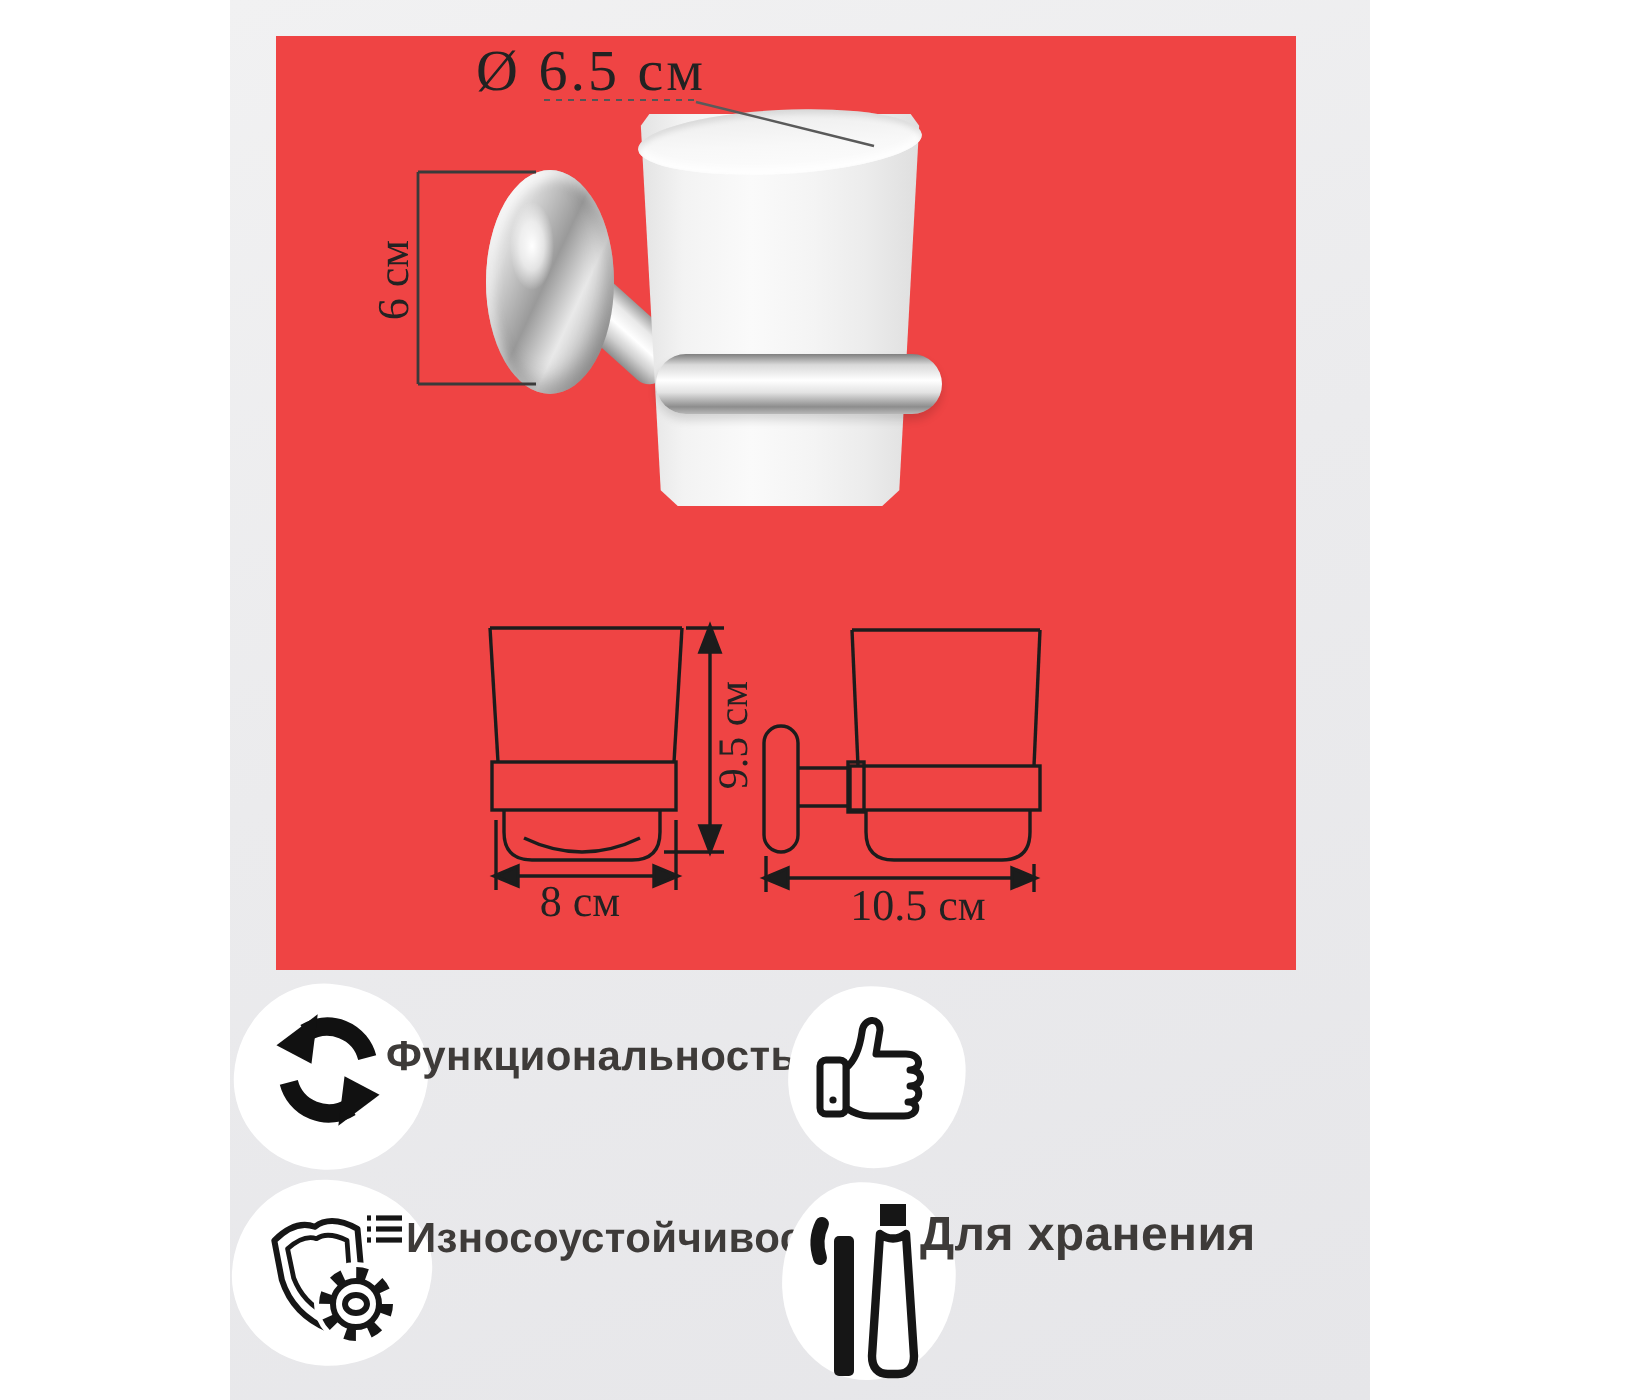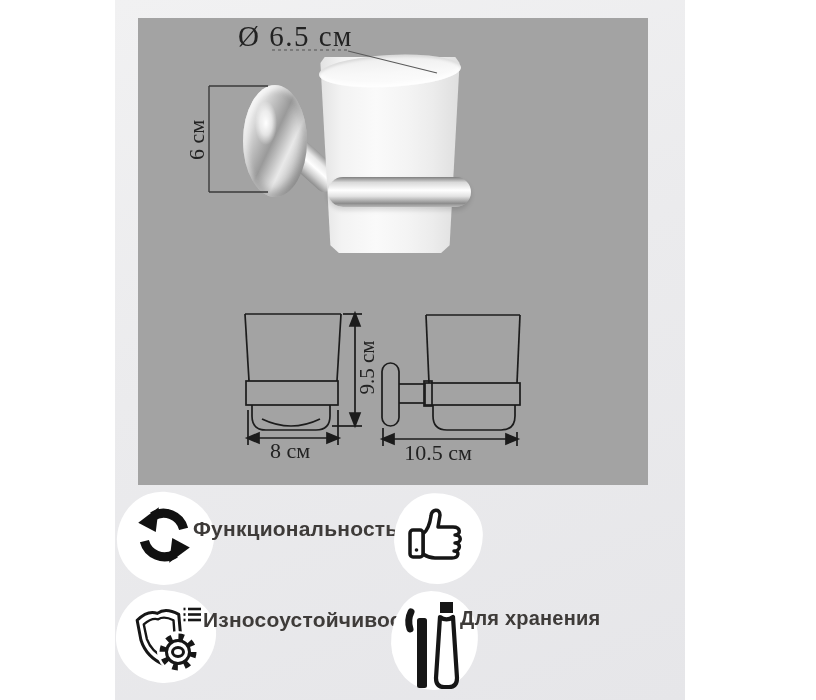--- a/index.html
+++ b/index.html
@@ -1,20 +1,20 @@
 <!DOCTYPE html>
 <html><head>
 <meta charset="utf-8">
 <style>
   html,body{margin:0;padding:0;}
   body{width:816px;height:700px;background:#ffffff;font-family:"Liberation Sans",sans-serif;position:relative;overflow:hidden;}
   .stage{position:absolute;left:0;top:0;width:816px;height:700px;}
   .gray-panel{position:absolute;left:115px;top:0;width:570px;height:700px;
     background:linear-gradient(160deg,#f1f1f2 0%,#ebebed 45%,#e6e6e9 100%);}
-  .card{position:absolute;left:138px;top:18px;width:510px;height:467px;background:#a3a3a3;}
+  .card{position:absolute;left:138px;top:18px;width:510px;height:467px;background:#ef4444;}
 
   
   .photo-arm{position:absolute;left:146px;top:134px;width:58px;height:28px;border-radius:9px;
     transform:rotate(42deg);
     background:linear-gradient(180deg,#9a9a9a 0%,#e9e9e9 25%,#ffffff 50%,#cfcfcf 75%,#8d8d8d 100%);}
   .photo-plate{position:absolute;left:105px;top:67px;width:64px;height:112px;border-radius:50%;
     background:linear-gradient(115deg,#f6f6f6 0%,#d9d9d9 25%,#9a9a9a 48%,#e9e9e9 66%,#aeaeae 88%,#c9c9c9 100%);
     box-shadow:inset -4px -6px 10px rgba(0,0,0,.25), inset 3px 4px 6px rgba(255,255,255,.85);}
   .photo-plate::after{content:"";position:absolute;left:12px;top:16px;width:22px;height:44px;border-radius:50%;
     background:radial-gradient(closest-side,#ffffff 0%,rgba(255,255,255,.65) 55%,rgba(255,255,255,0) 100%);}
@@ -28,21 +28,21 @@
   .photo-ring{position:absolute;left:190px;top:159px;width:143px;height:30px;border-radius:15px;
     background:linear-gradient(180deg,#7f7f7f 0%,#d9d9d9 18%,#ffffff 44%,#e3e3e3 64%,#8d8d8d 88%,#b8b8b8 100%);
     box-shadow:0 3px 5px rgba(0,0,0,.14);}
 
   
   .dim{position:absolute;color:#222;font-family:"Liberation Serif",serif;}
   .dim-diameter{left:100px;top:2px;font-size:29px;letter-spacing:1.5px;}
   .dim-height6{left:27px;top:111px;width:60px;height:22px;font-size:22px;text-align:center;transform:rotate(-90deg);}
   .dim-95{left:192px;top:339px;width:70px;height:21px;font-size:21px;text-align:center;transform:rotate(-90deg);}
   .dim-7{left:112px;top:420px;width:80px;font-size:22px;text-align:center;}
-  .dim-105{left:250px;top:422px;width:100px;font-size:22px;text-align:center;}
+  .dim-105{left:271px;top:422px;width:100px;font-size:22px;text-align:center;}
 
   .card-lines{position:absolute;left:0;top:0;width:510px;height:467px;}
 
   
   .blob{position:absolute;background:#ffffff;border-radius:46% 54% 52% 48% / 52% 46% 54% 48%;}
   .feature-label{position:absolute;color:#3e3b39;font-weight:700;font-size:21px;line-height:24px;letter-spacing:.2px;}
   .icon-wrap{position:absolute;}
 </style>
 </head>
 <body>
@@ -161,14 +161,14 @@
 
   <div class="blob" style="left:391px;top:591px;width:87px;height:99px;transform:rotate(-2deg);"></div>
   <div class="icon-wrap" style="left:398px;top:600px;">
     <svg width="66" height="92" viewBox="0 0 66 92">
       <path d="M13 12 Q9 20 12 29" fill="none" stroke="#161616" stroke-width="7" stroke-linecap="round"></path>
       <rect x="19" y="18" width="10" height="70" rx="2.5" fill="#161616"></rect>
       <rect x="42" y="2" width="13" height="11" fill="#161616"></rect>
       <path d="M42 17 C46 20 51 20 55 17 L59 78 C59 84 56 87 51 87 L46 87 C41 87 38 84 38 78 Z" fill="#fff" stroke="#161616" stroke-width="4.2" stroke-linejoin="round"></path>
     </svg>
   </div>
-  <div class="feature-label" style="left:460px;top:605px;font-size:20px;line-height:26px;">Для хранения</div>
+  <div class="feature-label" style="left:460px;top:605px;font-size:24px;line-height:26px;">Для хранения</div>
 </div>
 
 </body></html>

